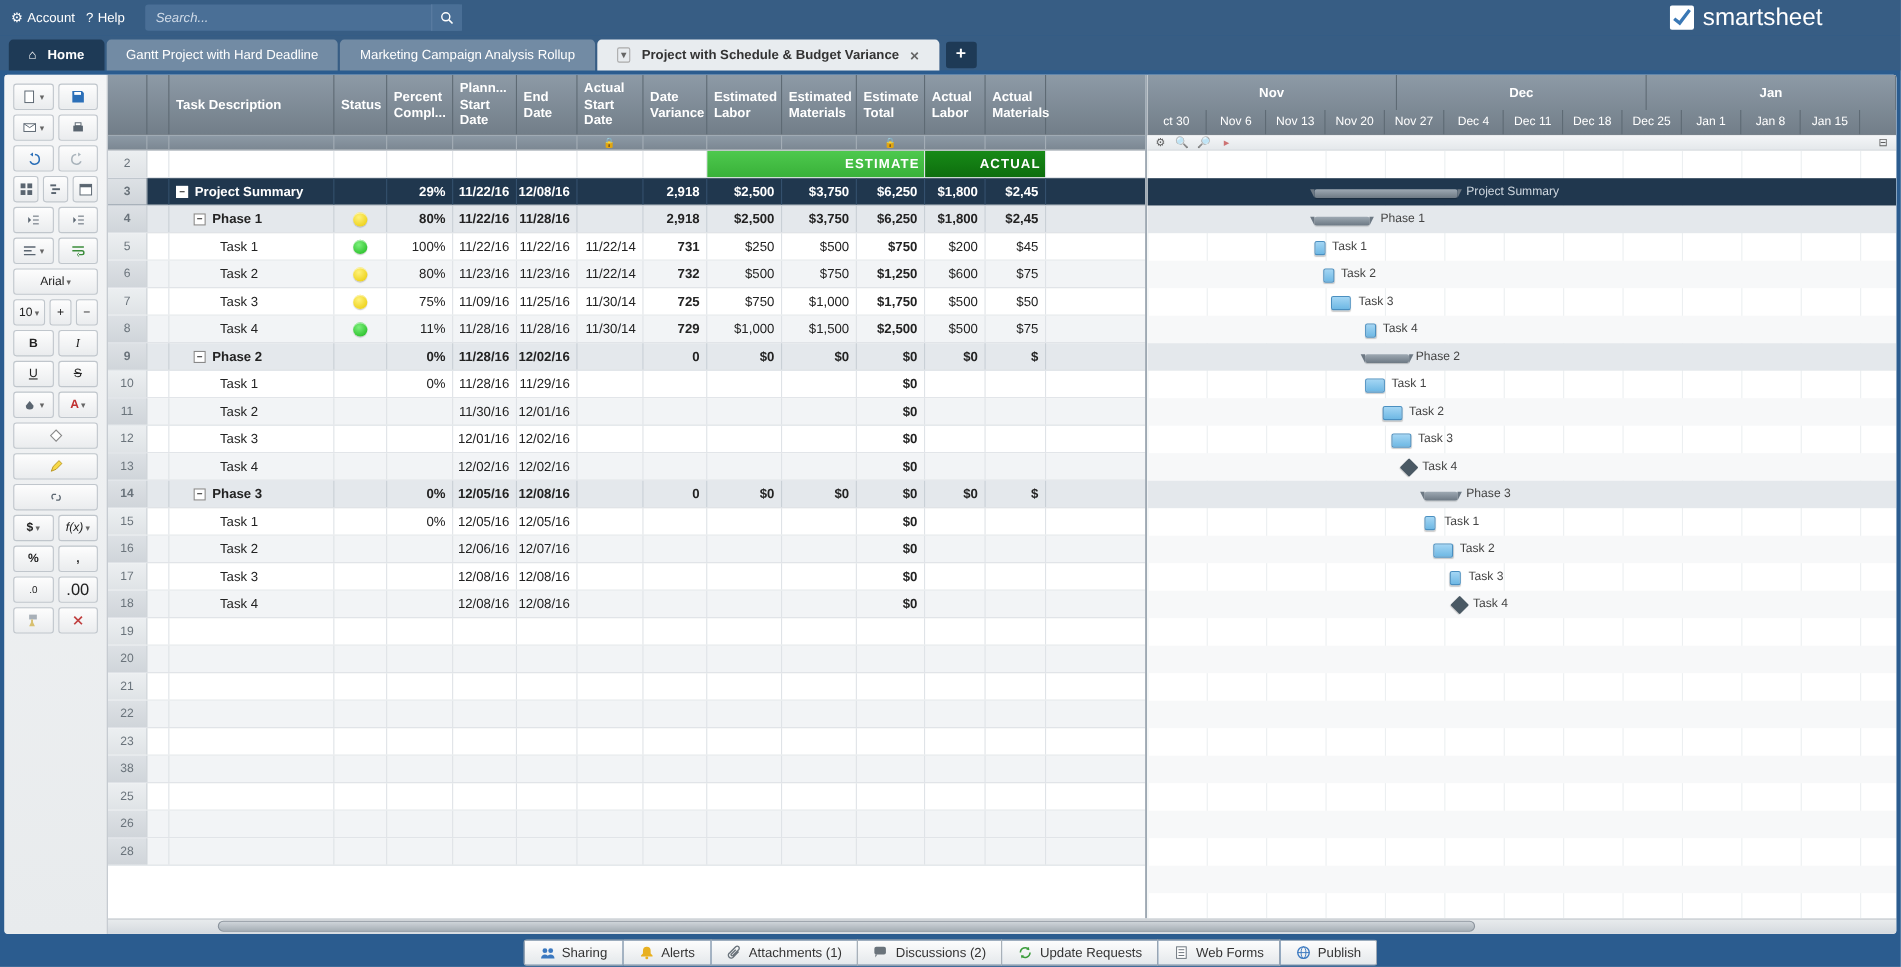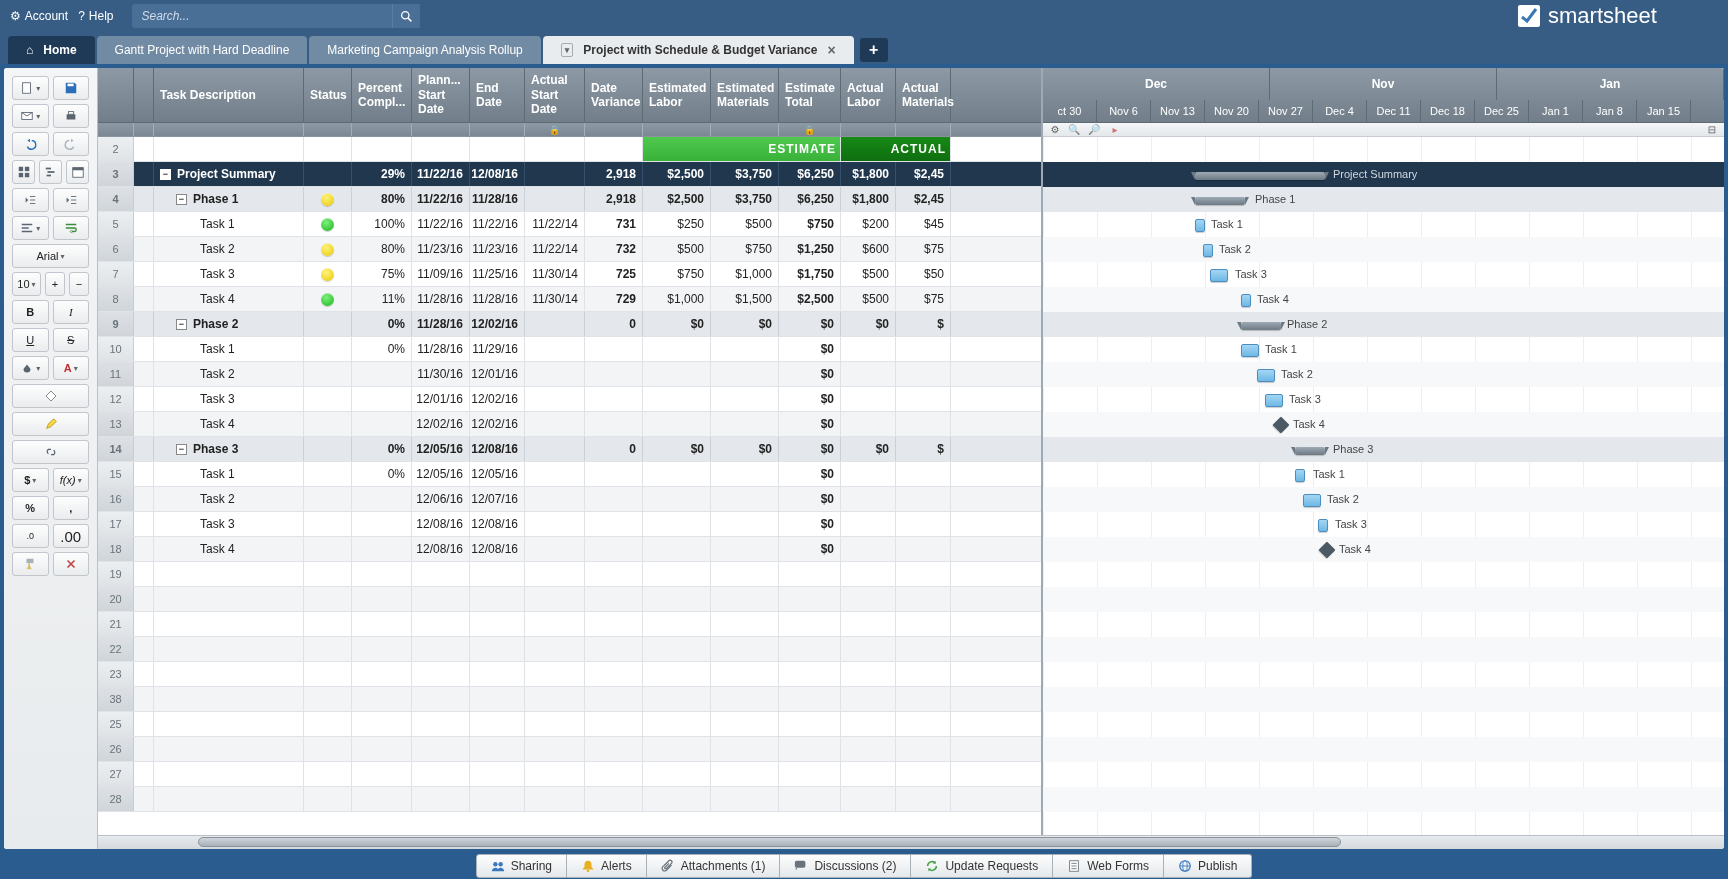--- a/index.html
+++ b/index.html
@@ -783,36 +783,20 @@
     <div class="g-cell right" style="width:58px"></div>
     <div class="g-cell right" style="width:55px"></div>
     <div class="g-cell right" style="width:60px"></div>
     <div class="g-cell right" style="width:58px;font-weight:bold"></div>
     <div class="g-cell right" style="width:68px"></div>
     <div class="g-cell right" style="width:68px"></div>
     <div class="g-cell right" style="width:62px;font-weight:bold"></div>
     <div class="g-cell right" style="width:55px"></div>
     <div class="g-cell right" style="width:55px"></div>
             </div>
-            <div class="g-row">
-              <div class="rownum">27</div>
-    <div class="expand-col"></div>
-    <div class="g-cell" style="width:150px;padding-left:6px"></div>
-    <div class="g-cell center" style="width:48px"></div>
-    <div class="g-cell right" style="width:60px"></div>
-    <div class="g-cell right" style="width:58px"></div>
-    <div class="g-cell right" style="width:55px"></div>
-    <div class="g-cell right" style="width:60px"></div>
-    <div class="g-cell right" style="width:58px;font-weight:bold"></div>
-    <div class="g-cell right" style="width:68px"></div>
-    <div class="g-cell right" style="width:68px"></div>
-    <div class="g-cell right" style="width:62px;font-weight:bold"></div>
-    <div class="g-cell right" style="width:55px"></div>
-    <div class="g-cell right" style="width:55px"></div>
-            </div>
             <div class="g-row shade">
               <div class="rownum">28</div>
     <div class="expand-col"></div>
     <div class="g-cell" style="width:150px;padding-left:6px"></div>
     <div class="g-cell center" style="width:48px"></div>
     <div class="g-cell right" style="width:60px"></div>
     <div class="g-cell right" style="width:58px"></div>
     <div class="g-cell right" style="width:55px"></div>
     <div class="g-cell right" style="width:60px"></div>
     <div class="g-cell right" style="width:58px;font-weight:bold"></div>
@@ -821,22 +805,22 @@
     <div class="g-cell right" style="width:62px;font-weight:bold"></div>
     <div class="g-cell right" style="width:55px"></div>
     <div class="g-cell right" style="width:55px"></div>
             </div>
           </div>
       </div>
 
       <div class="gantt-pane">
         <div class="gantt-head">
           <div class="gantt-months" id="gantt-months">
+              <div class="gm">Nov</div>
               <div class="gm">Dec</div>
-              <div class="gm">Nov</div>
               <div class="gm">Jan</div>
             </div>
           <div class="gantt-weeks" id="gantt-weeks">
               <div class="gw">ct 30</div>
               <div class="gw">Nov 6</div>
               <div class="gw">Nov 13</div>
               <div class="gw">Nov 20</div>
               <div class="gw">Nov 27</div>
               <div class="gw">Dec 4</div>
               <div class="gw">Dec 11</div>

